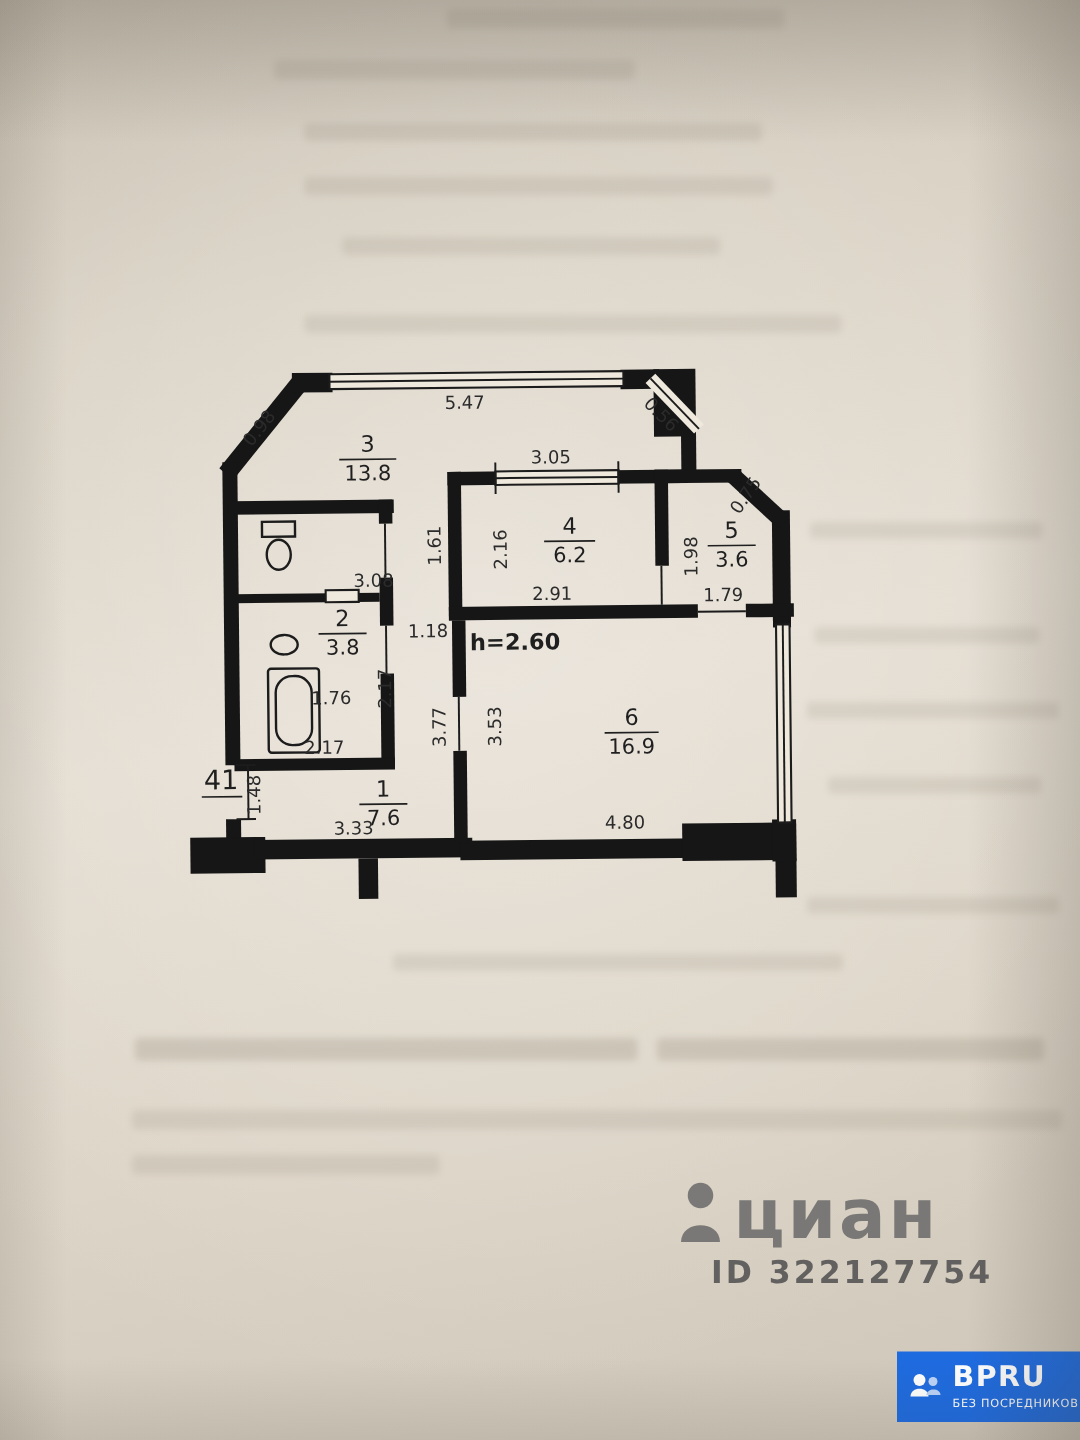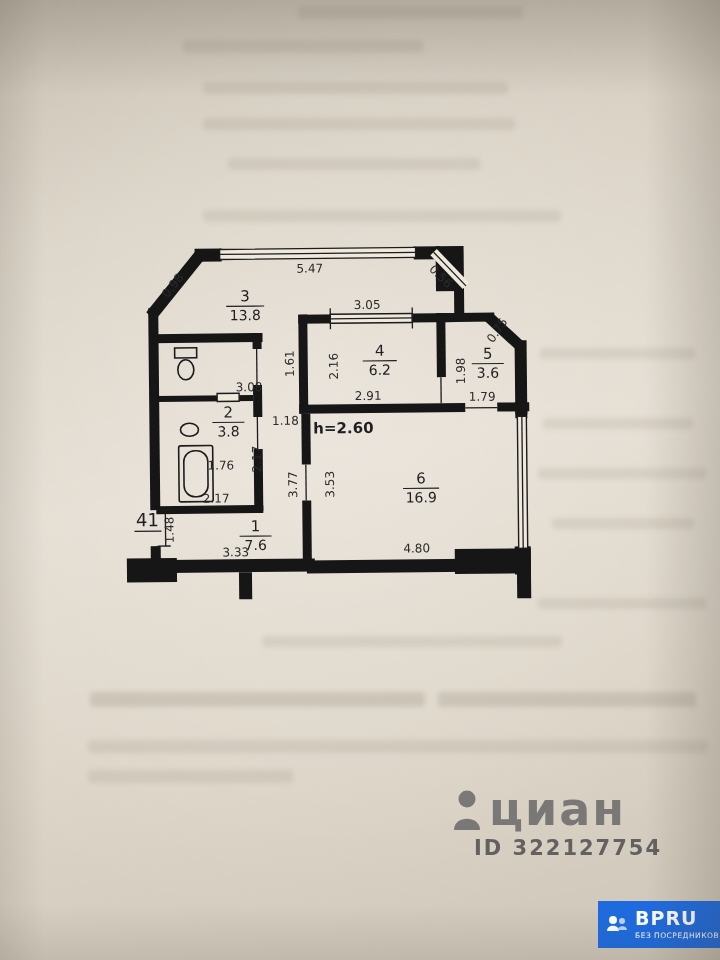--- a/index.html
+++ b/index.html
@@ -27,21 +27,21 @@
   .winfill{fill:#efe9dd;stroke:#1c1c1c;stroke-width:1.4}
   .fix{stroke:#1c1c1c;stroke-width:1.6;fill:none}
   .dim{font-size:12px;fill:#2b2b2b;text-anchor:middle}
   .rn{font-size:15px;fill:#1f1f1f;text-anchor:middle}
   .ra{font-size:14px;fill:#1f1f1f;text-anchor:middle}
   .hlab{font-size:15px;font-weight:600;fill:#1f1f1f;text-anchor:middle}
   .apt{font-size:18px;fill:#1f1f1f;text-anchor:middle}
   .frac{stroke:#1f1f1f;stroke-width:1.1}
 
   .watermark{position:absolute;left:452px;top:786px;color:rgba(104,104,104,.85)}
-  .wm-row{display:flex;align-items:flex-end;gap:7px}
+  .wm-row{display:flex;align-items:center;gap:7px}
   .wm-brand{font-size:46px;font-weight:bold;letter-spacing:2px;line-height:1}
   .wm-id{font-size:21px;font-weight:bold;letter-spacing:2px;margin:4px 0 0 22px;color:rgba(88,88,88,.92)}
 
   .badge{position:absolute;left:598px;top:901px;width:122px;height:47px;background:#1e6be0;
     display:flex;align-items:center;gap:7px;padding-left:8px;box-sizing:border-box;color:#fff}
   .badge-brand{font-size:19px;font-weight:bold;letter-spacing:1px;line-height:1}
   .badge-tagline{font-size:7.5px;letter-spacing:.5px;margin-top:3px;white-space:nowrap}
 </style>
 </head>
 <body>

